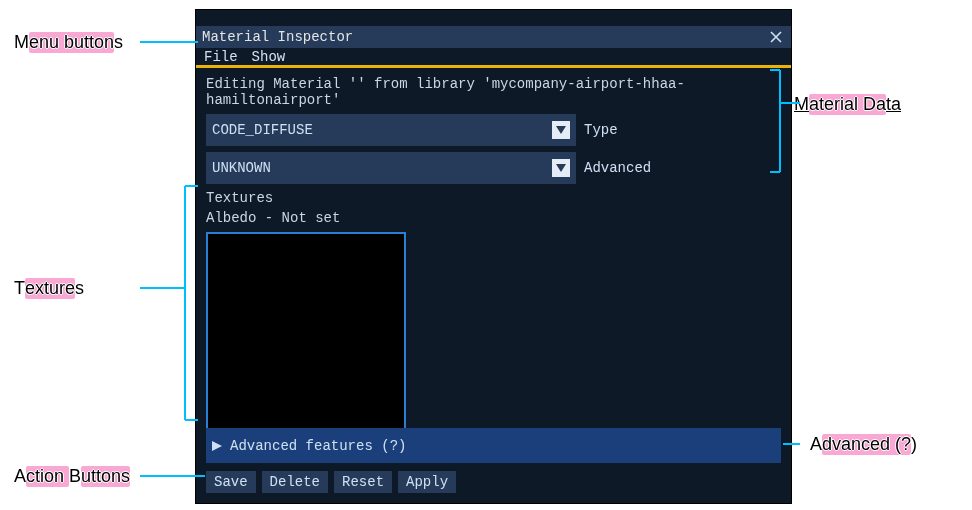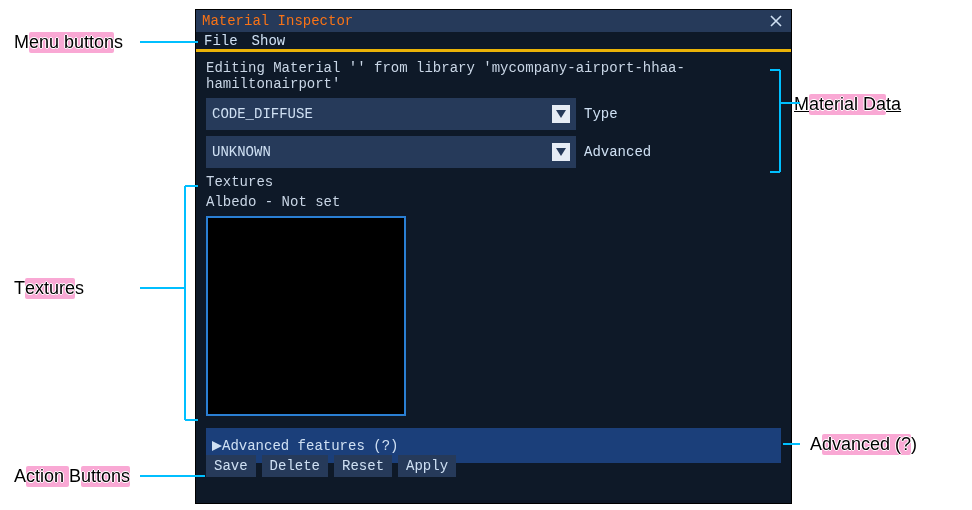--- a/index.html
+++ b/index.html
@@ -25,21 +25,22 @@
     height: 495px;
     background: #0e1928;
     border: 1px solid #000;
   }
   .titlebar {
     height: 22px;
     background: #263a5a;
     display: flex;
     align-items: center;
     padding: 0 6px;
-    color: #f97316;
+    color: #e5e5e5;
+    margin-top: 16px;
   }
   .titlebar .title { flex: 1; }
   .close-btn {
     width: 18px; height: 18px;
     display: flex; align-items: center; justify-content: center;
     cursor: pointer;
     color: #cfe0f3;
   }
   .close-btn svg { width: 12px; height: 12px; }
   .menubar {
@@ -98,28 +99,29 @@
   .adv-bar {
     position: absolute;
     left: 10px;
     right: 10px;
     bottom: 40px;
     height: 35px;
     background: #1b3f7a;
     display: flex;
     align-items: center;
     padding: 10px 6px;
+    gap: 8px;
     cursor: pointer;
     color: #cfe0f3;
   }
   .adv-bar svg { width: 10px; height: 10px; fill: #cfe0f3; }
   .button-row {
     position: absolute;
     left: 10px;
-    bottom: 26px;
+    bottom: 10px;
     display: flex;
     gap: 6px;
   }
   .btn {
     background: #263a5a;
     height: 22px;
     padding: 0 8px;
     display: flex;
     align-items: center;
     color: #cfe0f3;

